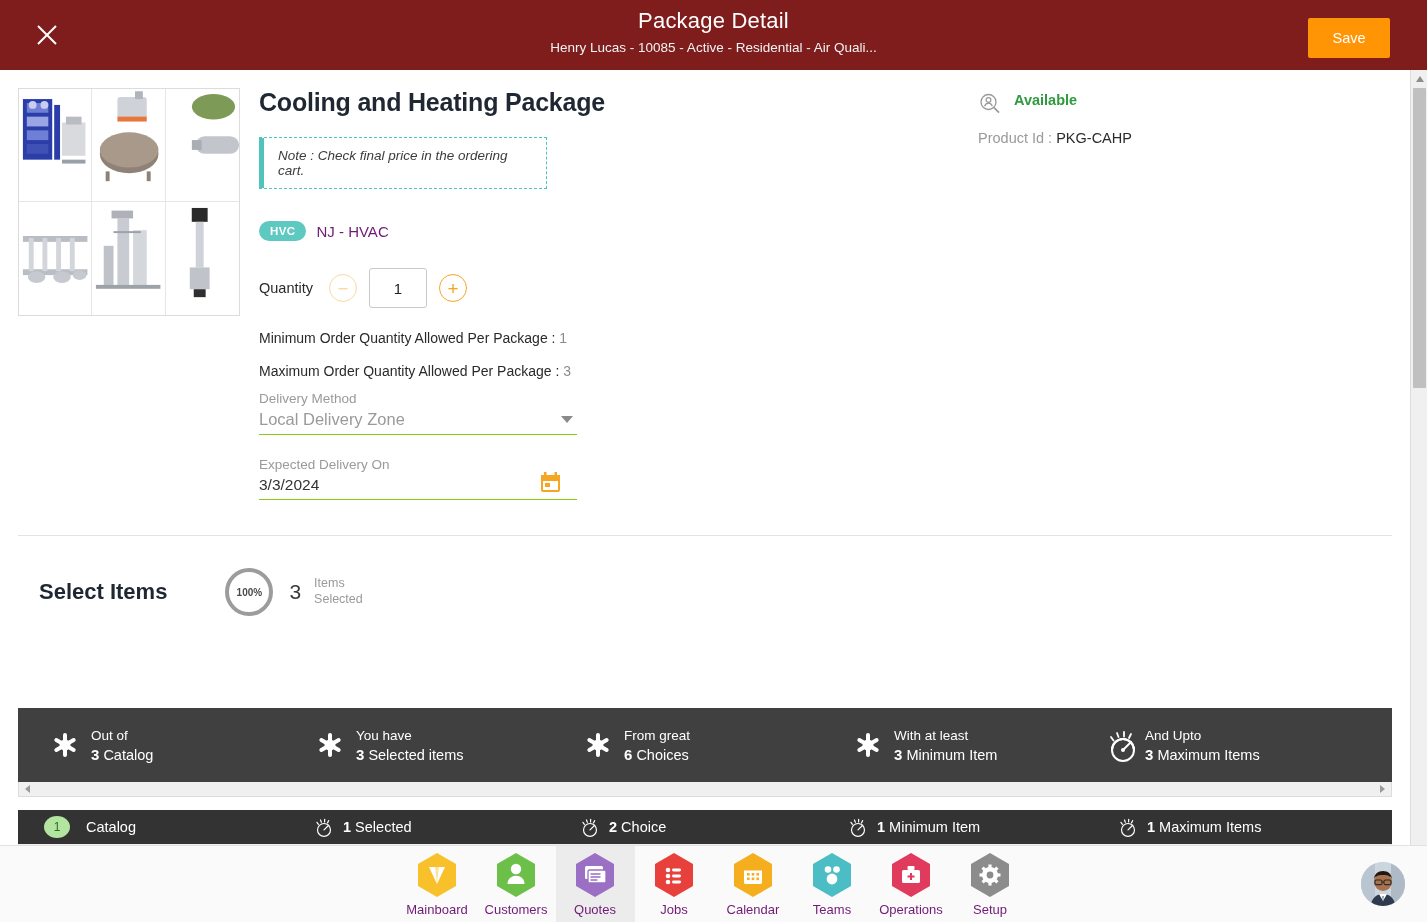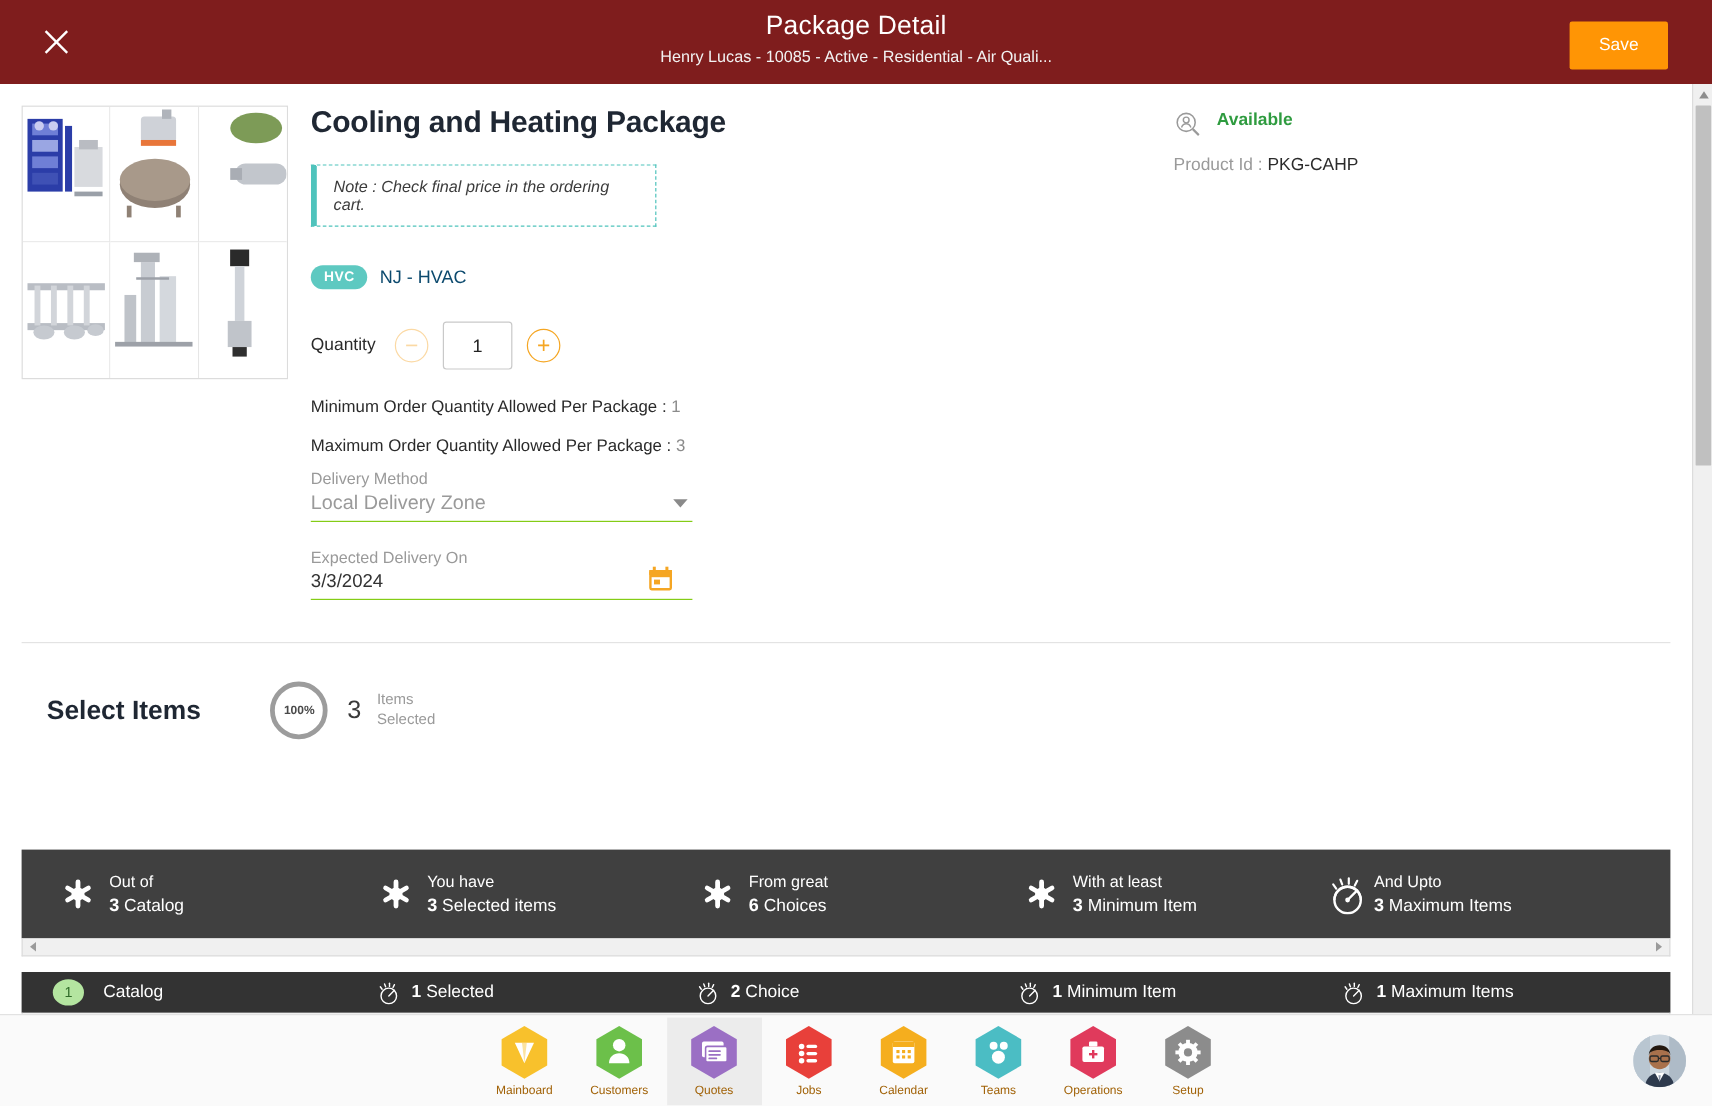--- a/index.html
+++ b/index.html
@@ -64,21 +64,21 @@
     border: 1px dashed #4fc3bc; border-left: 5px solid #4fc3bc;
     display: flex; align-items: center; padding: 10px 12px 10px 14px;
   }
   .note-text { font-style: italic; font-size: 13.5px; color: #3c3c3c; }
 
   .tag-row { margin-top: 32px; display: flex; align-items: center; }
   .tag-chip {
     background: #5ec9c1; color: #fff; font-size: 11.5px; font-weight: bold;
     border-radius: 11px; padding: 4px 11px; letter-spacing: .4px;
   }
-  .tag-label { margin-left: 10px; font-size: 15px; color: #0c4a6e; }
+  .tag-label { margin-left: 10px; font-size: 15px; color: #701a75; }
 
   .qty-row { margin-top: 27px; display: flex; align-items: center; }
   .qty-label { font-size: 14.5px; color: #2a2a2a; margin-right: 16px; }
   .step-btn {
     width: 28px; height: 28px; border-radius: 50%;
     display: flex; align-items: center; justify-content: center;
     font-size: 19px; line-height: 1; background: #fff; cursor: pointer; user-select: none;
   }
   .step-minus { border: 1.5px solid #fbd9a4; color: #fbd9a4; }
   .step-plus  { border: 1.5px solid #F5A623; color: #F5A623; }
@@ -175,21 +175,21 @@
     position: absolute; left: 0; bottom: 0; width: 1427px; height: 77px;
     background: #fafafa; border-top: 1px solid #e2e2e2;
     display: flex; align-items: center; justify-content: center;
   }
   .nav { display: flex; align-items: flex-start; }
   .nav-item {
     width: 79px; padding: 6px 0 6px; display: flex; flex-direction: column;
     align-items: center; cursor: pointer;
   }
   .nav-item.active { background: #ececec; }
-  .nav-label { margin-top: 4px; font-size: 10px; color: #a16207; }
+  .nav-label { margin-top: 4px; font-size: 13px; color: #701a75; }
   .hex { width: 42px; height: 46px; position: relative; }
   .footer-avatar {
     position: absolute; right: 22px; top: 16px;
     width: 44px; height: 44px; border-radius: 50%; overflow: hidden;
     background: #cfd8e0;
   }
   .footer-avatar svg { position: absolute; left: 0; top: 0; }
 </style>
 </head>
 <body>

